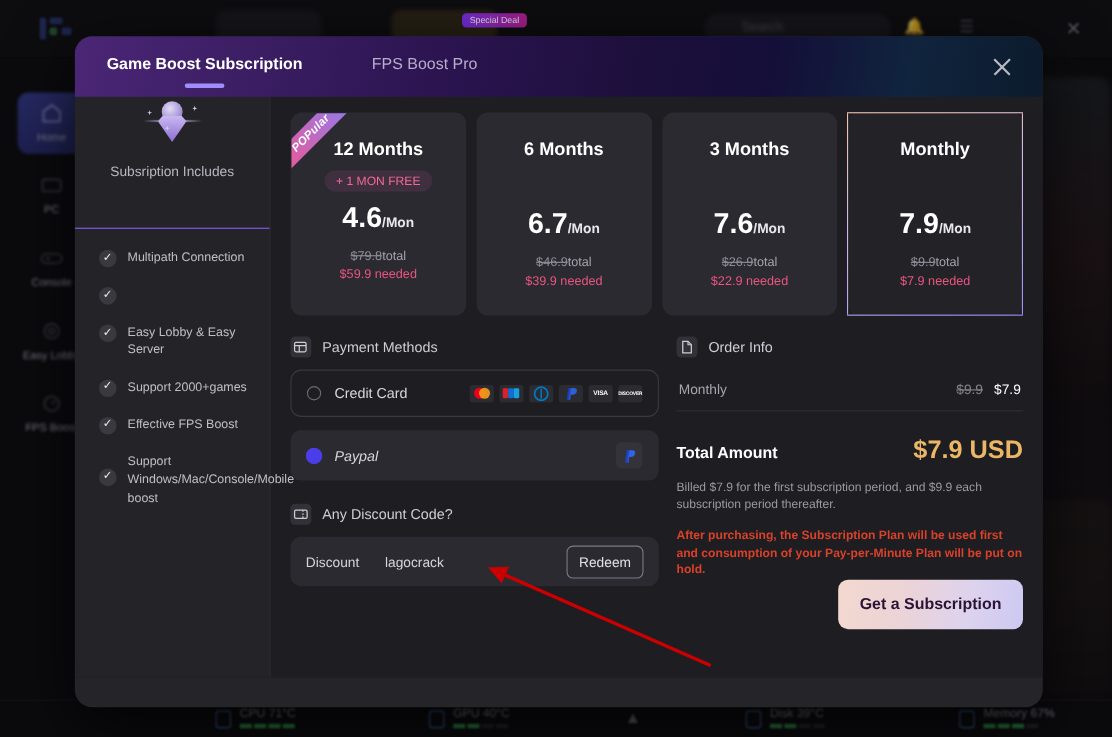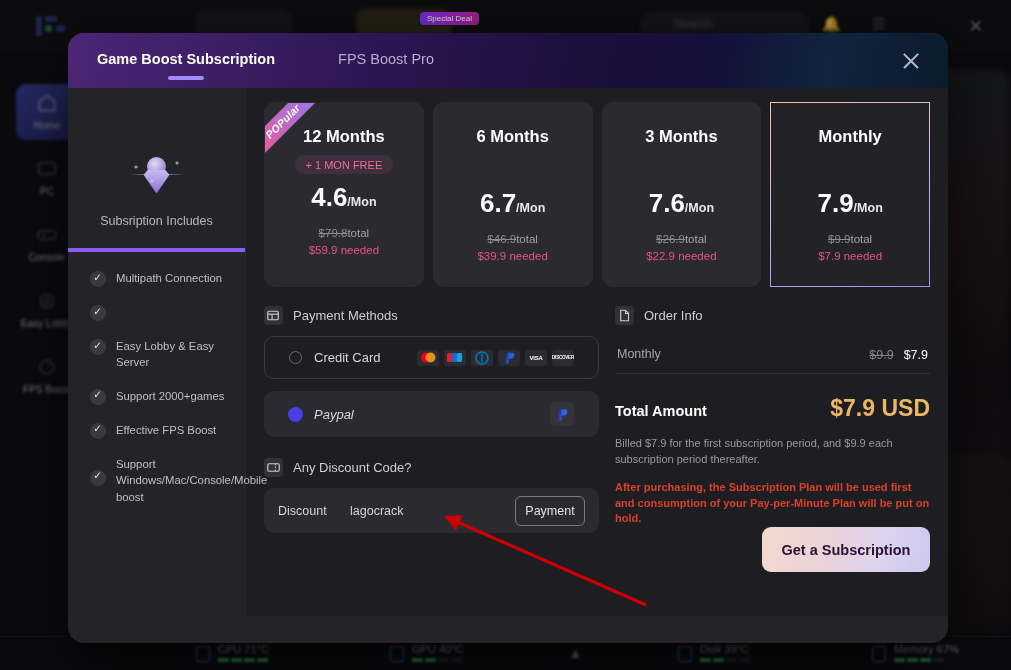--- a/index.html
+++ b/index.html
@@ -70,21 +70,21 @@
   #close-x:before, #close-x:after { content:""; position:absolute; left:3px; top:12px;
       width:20px; height:1.7px; background:#d8d4e0; }
   #close-x:before { transform:rotate(45deg);} #close-x:after { transform:rotate(-45deg);}
 
   #modal-body { display:flex; height:528px; background:#1e1d21; }
 
   
   #side-panel { width:178px; background:#242327; display:flex; flex-direction:column;
                 border-right:1px solid #2c2b30; }
   #side-head { height:120px; display:flex; flex-direction:column; align-items:center;
-               justify-content:center; border-bottom:4px solid #8b5cf6;margin-top:44px; }
+               justify-content:flex-start; border-bottom:1px solid #8b5cf6; }
   .gem { width:54px; height:50px; position:relative; }
   .gem .g1 { position:absolute; left:17px; top:4px; width:19px; height:19px; border-radius:50%;
              background:radial-gradient(circle at 40% 35%, #e3dcf6, #9b8ad0 70%, #6d5ca0); }
   .gem .g2 { position:absolute; left:14px; top:17px; width:26px; height:24px;
              background:linear-gradient(180deg,#cbb9f2,#8a6fd0);
              clip-path: polygon(50% 100%, 0% 22%, 18% 0%, 82% 0%, 100% 22%); }
   .gem .ray { position:absolute; left:0; top:21px; width:54px; height:1.5px;
              background:linear-gradient(90deg,rgba(190,170,240,0),#cbbdf0,rgba(190,170,240,0)); }
   .gem .sp { position:absolute; width:5px; height:5px; background:#d9cff5;
              clip-path:polygon(50% 0,60% 40%,100% 50%,60% 60%,50% 100%,40% 60%,0 50%,40% 40%); }
@@ -129,21 +129,21 @@
   #cols { display:flex; flex:1; gap:16px; margin-top:19px; }
   #col-left { width:335px; }
   #col-right { flex:1; }
 
   .sec-head { display:flex; align-items:center; margin-bottom:11px; }
   .sec-ico { width:19px; height:19px; border-radius:4px; background:#323137;
              margin-right:10px; position:relative; }
   .sec-title { font-size:13px; color:#cfccd6; }
 
   .pay-box { border:1px solid #3a3940; border-radius:10px; height:43px; display:flex;
-             align-items:center; padding:0 24px; cursor:pointer; }
+             align-items:center; padding:0 14px; cursor:pointer; }
   .pay-box.sel { background:#2b2a30; border-color:transparent; height:46px;font-style:italic; }
   .radio { width:13px; height:13px; border-radius:50%; border:1.4px solid #6d6a76;
            margin-right:12px; flex:0 0 auto;}
   .radio.on { border:none; background:#4b3ee8; box-shadow:0 0 0 1px #4b3ee8; }
   .pay-label { font-size:13px; color:#d8d5de; flex:1; }
   .cardicons { display:flex; gap:5px; }
   .ci { width:22px; height:16px; border-radius:3px; background:#3a3940; position:relative;
         display:flex; align-items:center; justify-content:center; overflow:hidden;}
   .ci .txt { font-size:6px; font-weight:bold; color:#fff; letter-spacing:-.2px;}
   .ppbox { width:24px; height:24px; border-radius:5px; background:#34333a;
@@ -469,21 +469,21 @@
                 <svg viewBox="0 0 20 20" width="19" height="19">
                     <rect x="4" y="6" width="12" height="8" rx="1.3" fill="none" stroke="#cfccd6" stroke-width="1.2"></rect>
                     <path d="M12 6v8" stroke="#cfccd6" stroke-width="1.1" stroke-dasharray="1.6 1.4"></path>
                   </svg>
               </span>
               <span class="sec-title">Any Discount Code?</span>
             </div>
             <div id="discount-row">
               <span id="discount-label">Discount</span>
               <input id="discount-input" type="text" value="lagocrack" style="">
-              <button id="redeem-btn">Payment</button>
+              <button id="redeem-btn">Redeem</button>
             </div>
           </div>
         </div>
 
         <div id="col-right">
           <div class="sec-head">
             <span class="sec-ico">
               <svg viewBox="0 0 20 20" width="19" height="19">
                   <path d="M6 4.5h5l3.2 3.2V15.5H6z" fill="none" stroke="#cfccd6" stroke-width="1.2"></path>
                   <path d="M11 4.5v3.3h3.2" fill="none" stroke="#cfccd6" stroke-width="1.1"></path>

